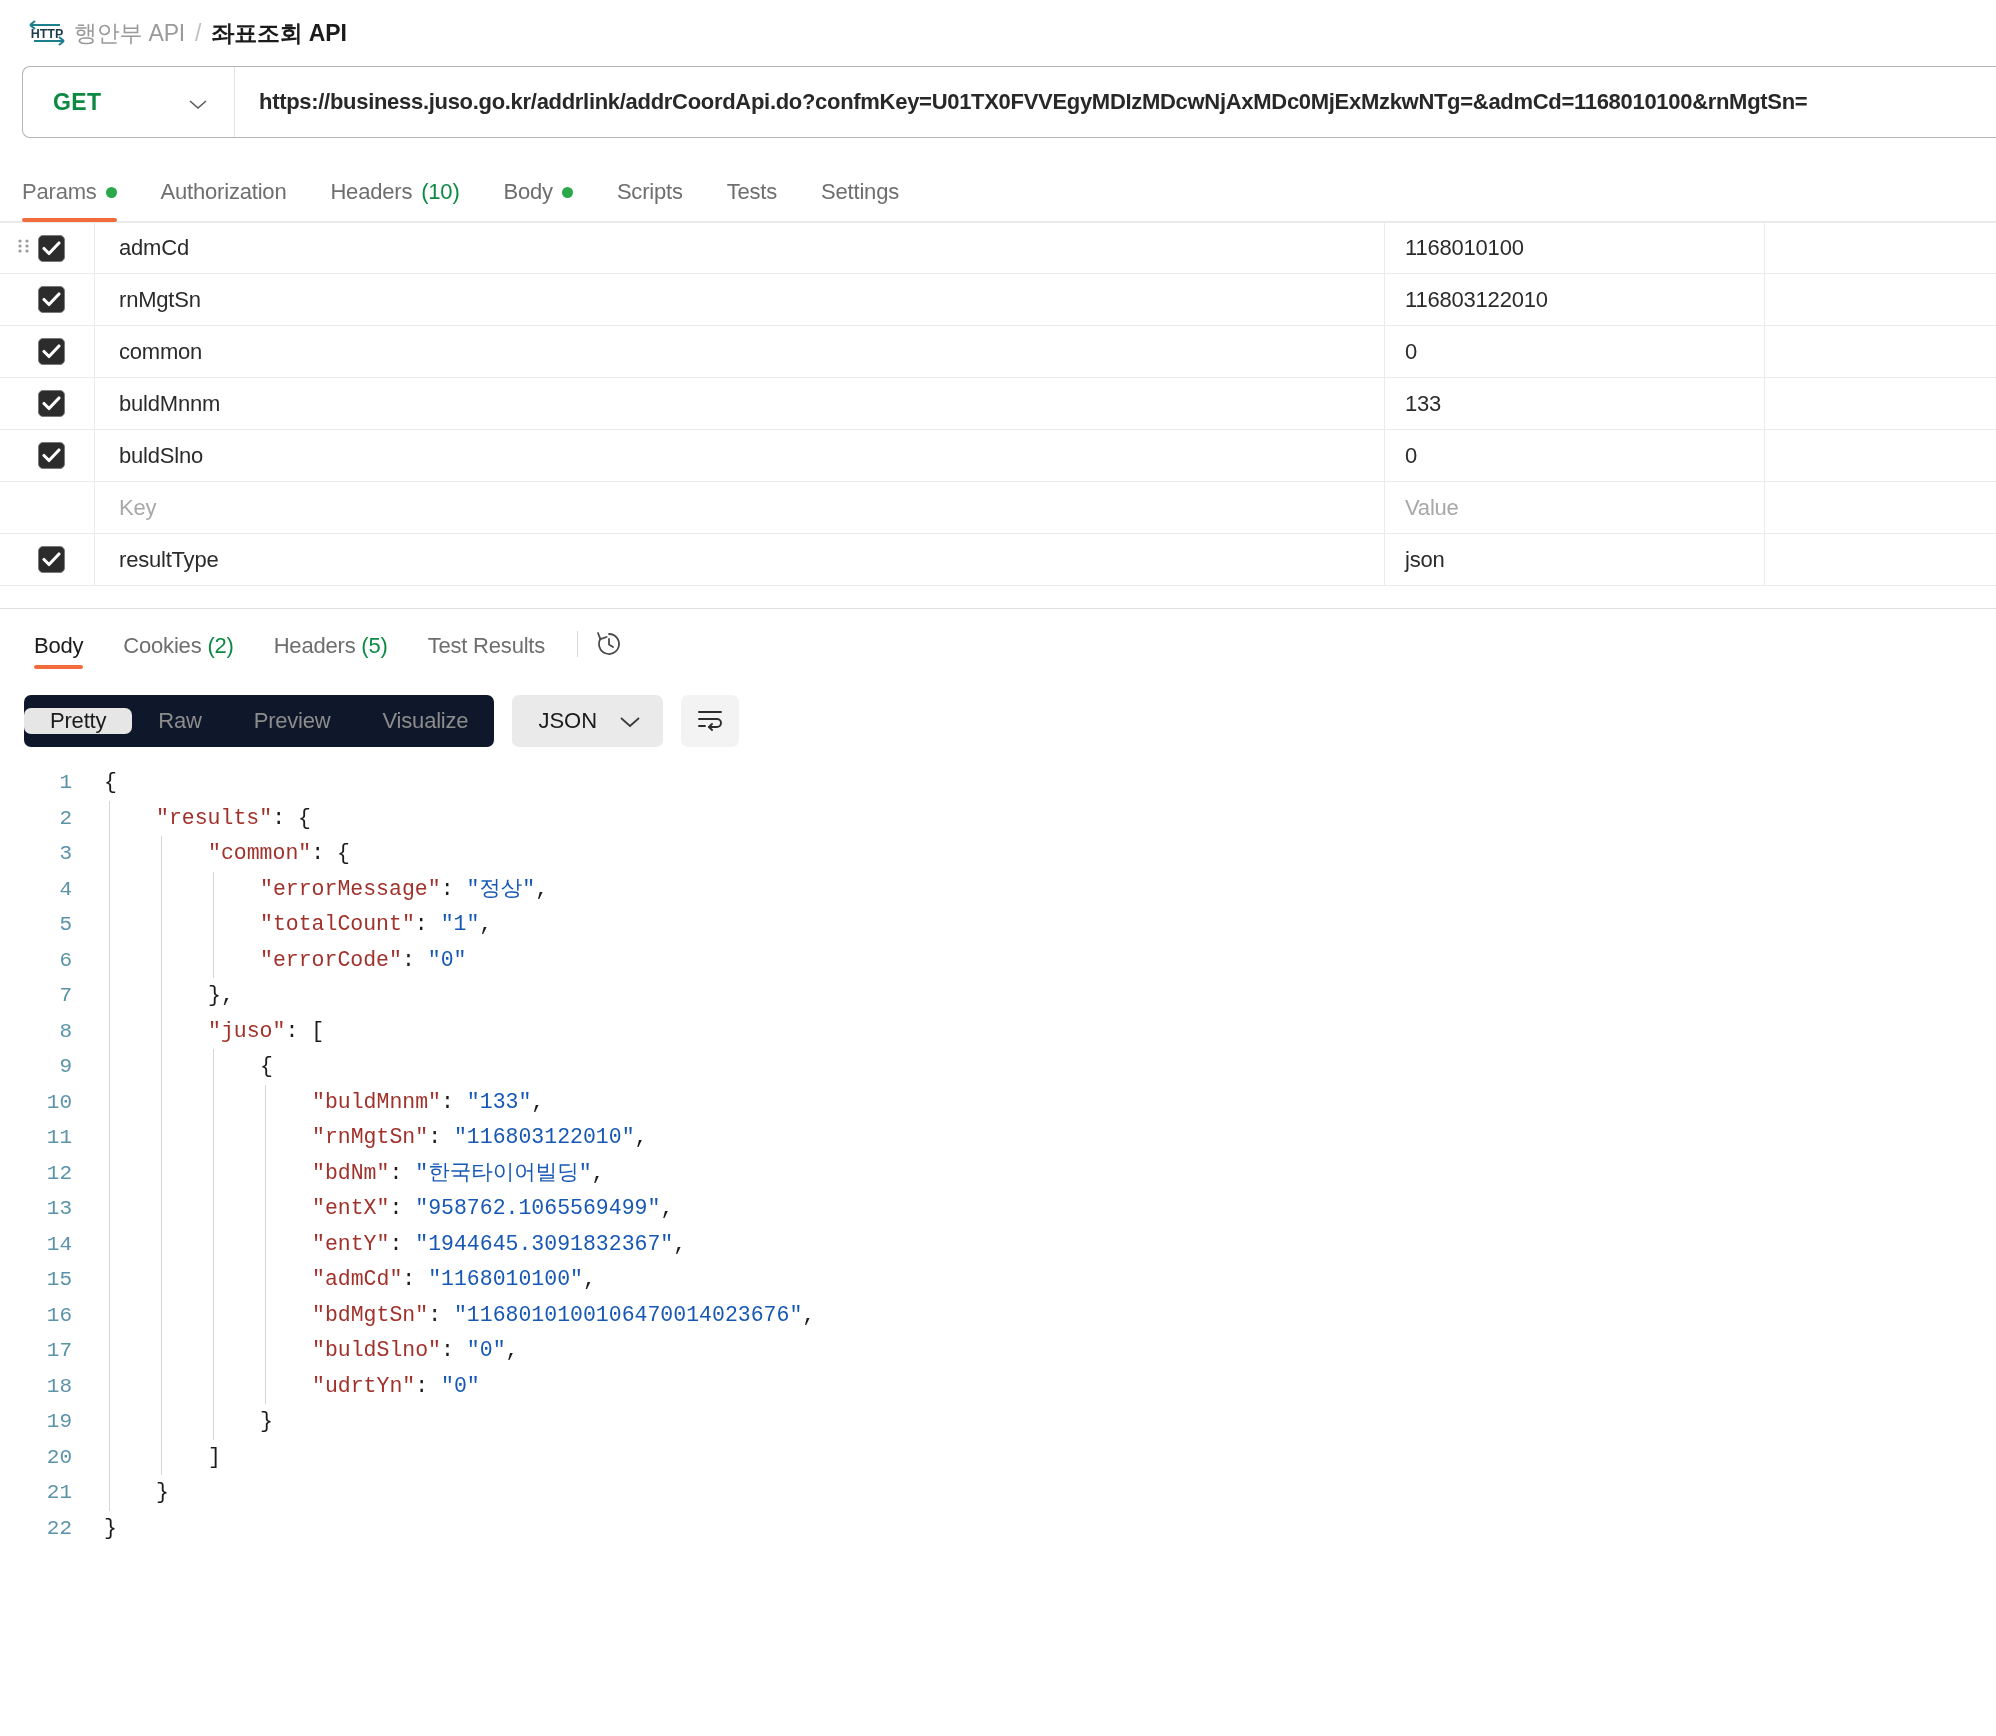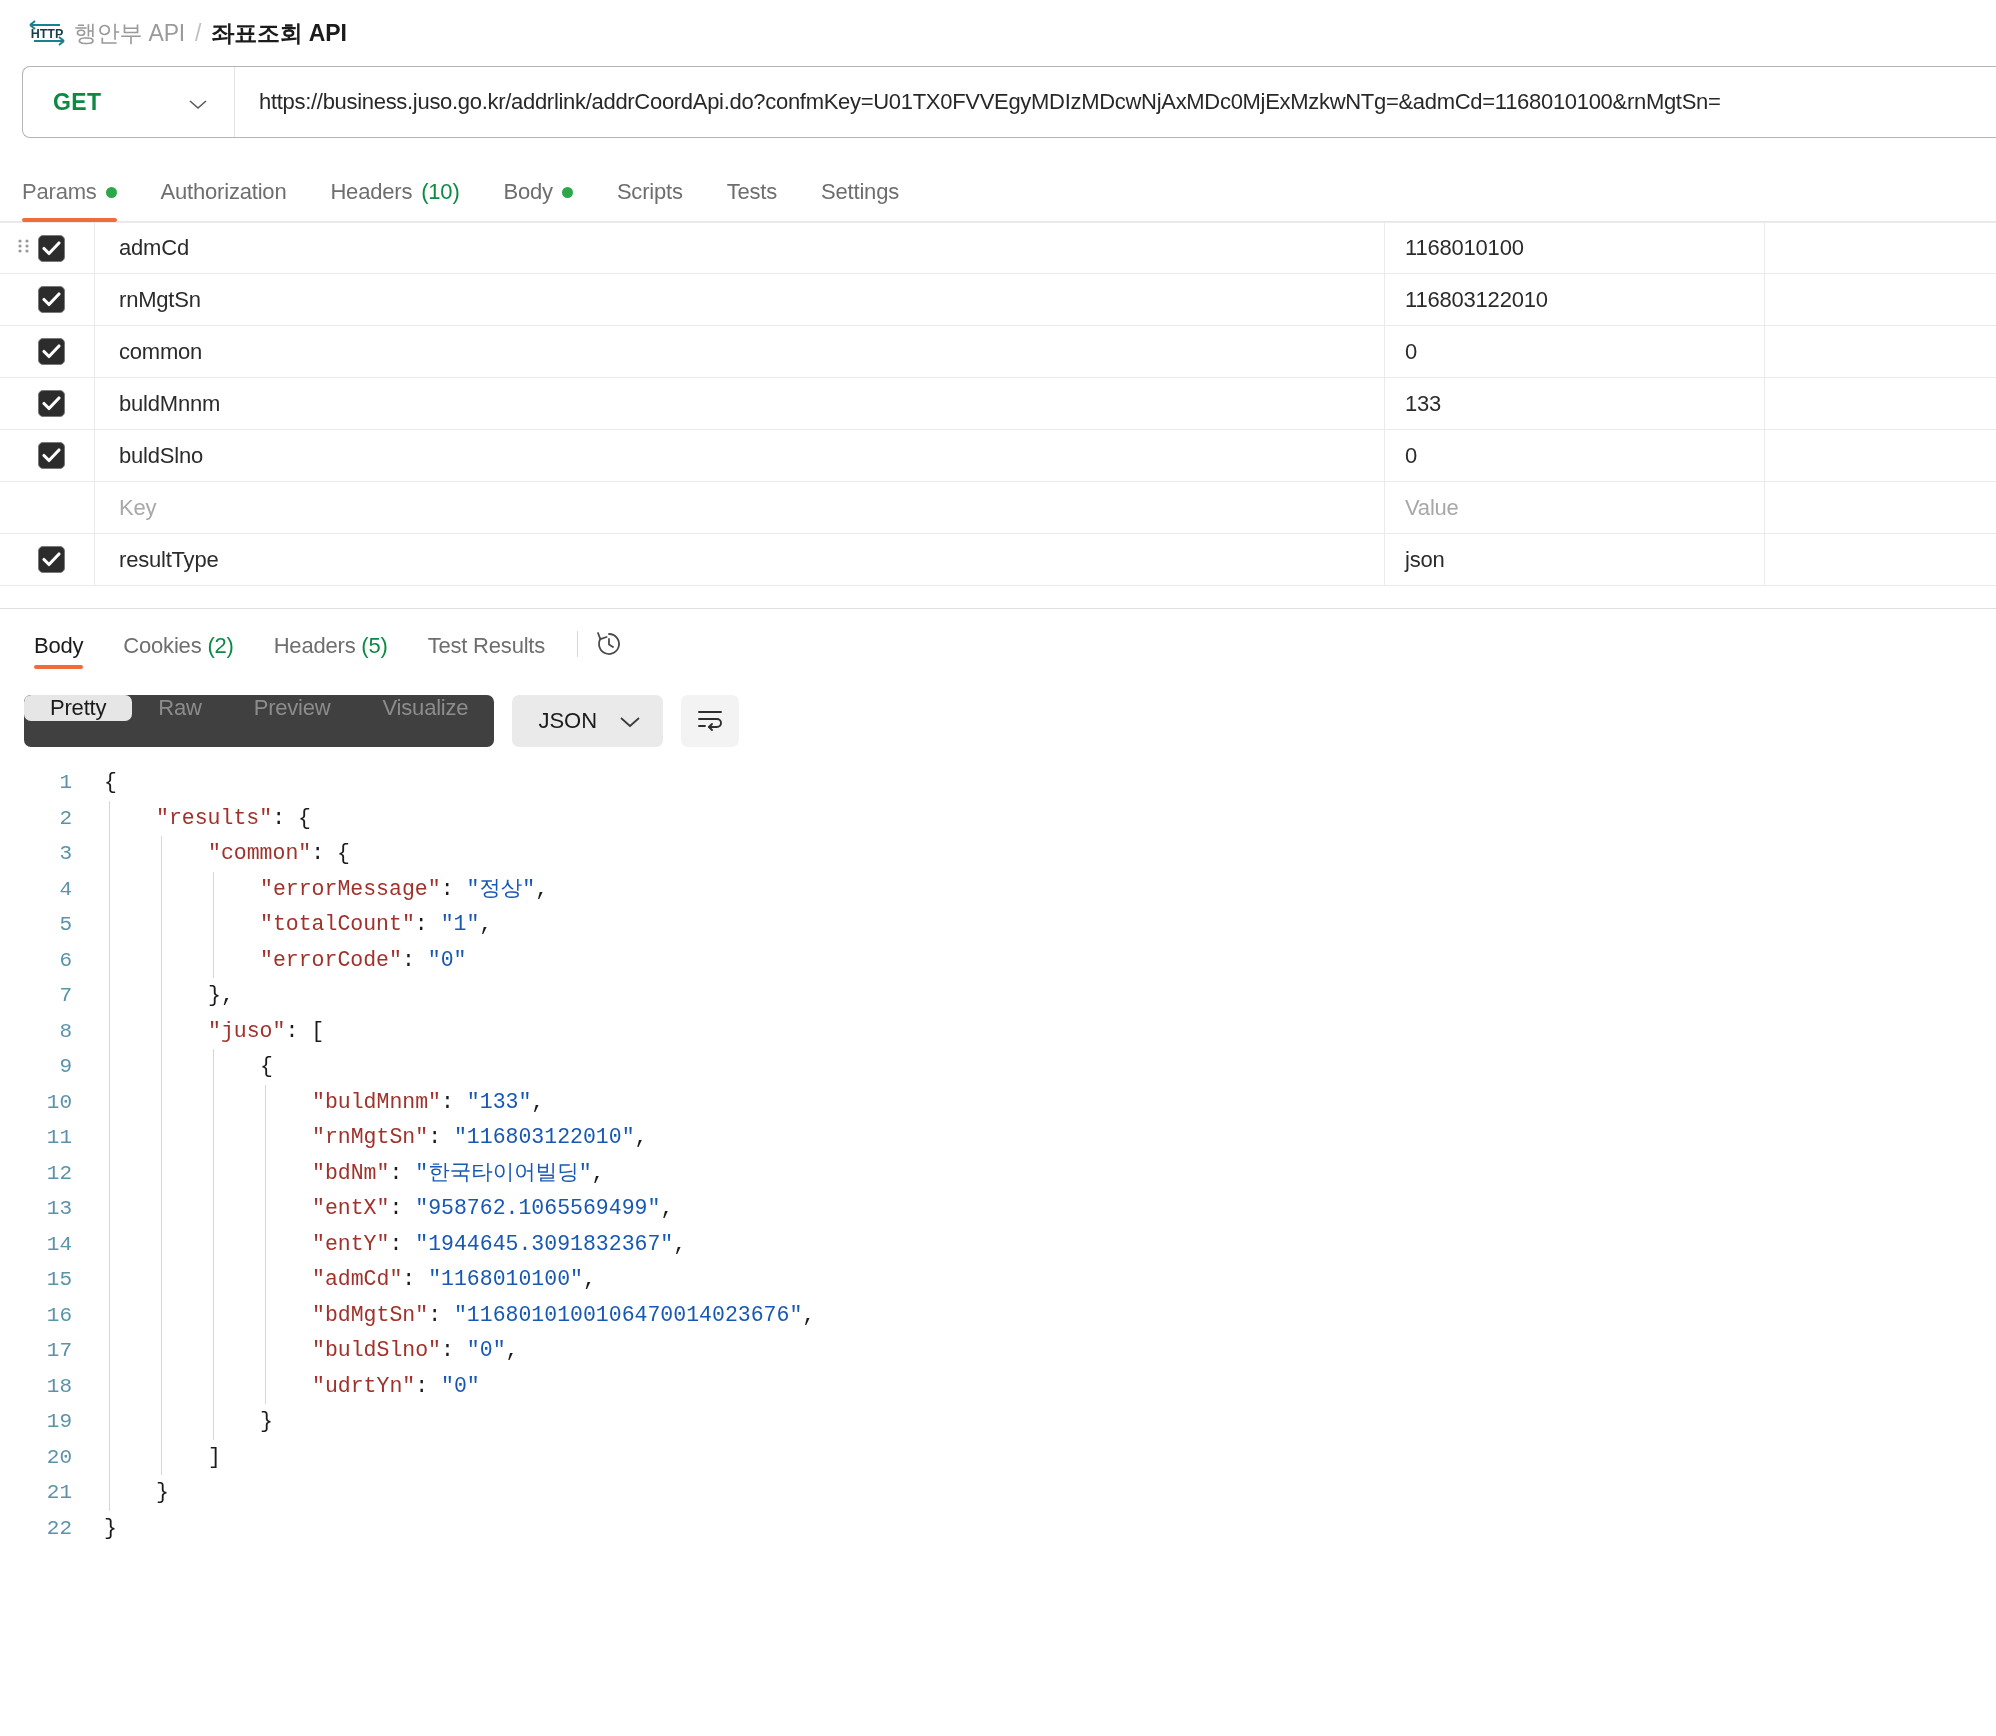--- a/index.html
+++ b/index.html
@@ -55,20 +55,21 @@
   .url-text {
     flex: 1;
     display: flex;
     align-items: center;
     padding-left: 24px;
     font-size: 22px;
     color: #282828;
     white-space: nowrap;
     overflow: hidden;
     letter-spacing: -0.3px;
+    font-weight: bold;
   }
 
   
   .req-tabs {
     display: flex;
     align-items: flex-end;
     gap: 0;
     padding-left: 22px;
     height: 62px;
     border-bottom: 1px solid #e8e8e8;
@@ -185,24 +186,24 @@
   
   .fmt-bar {
     display: flex;
     align-items: center;
     gap: 18px;
     padding-left: 24px;
     margin-top: 22px;
   }
   .seg {
     display: flex;
-    background: #404040;
+    background: #0f172a;
     border-radius: 7px;
     height: 52px;
-    align-items: flex-start;
+    align-items: center;
     overflow: hidden;
   }
   .seg-item {
     display: flex; align-items: center; justify-content: center;
     padding: 0 26px;
     font-size: 22px;
     color: #8c8c8c;
     letter-spacing: -0.2px;
     white-space: nowrap;
   }

